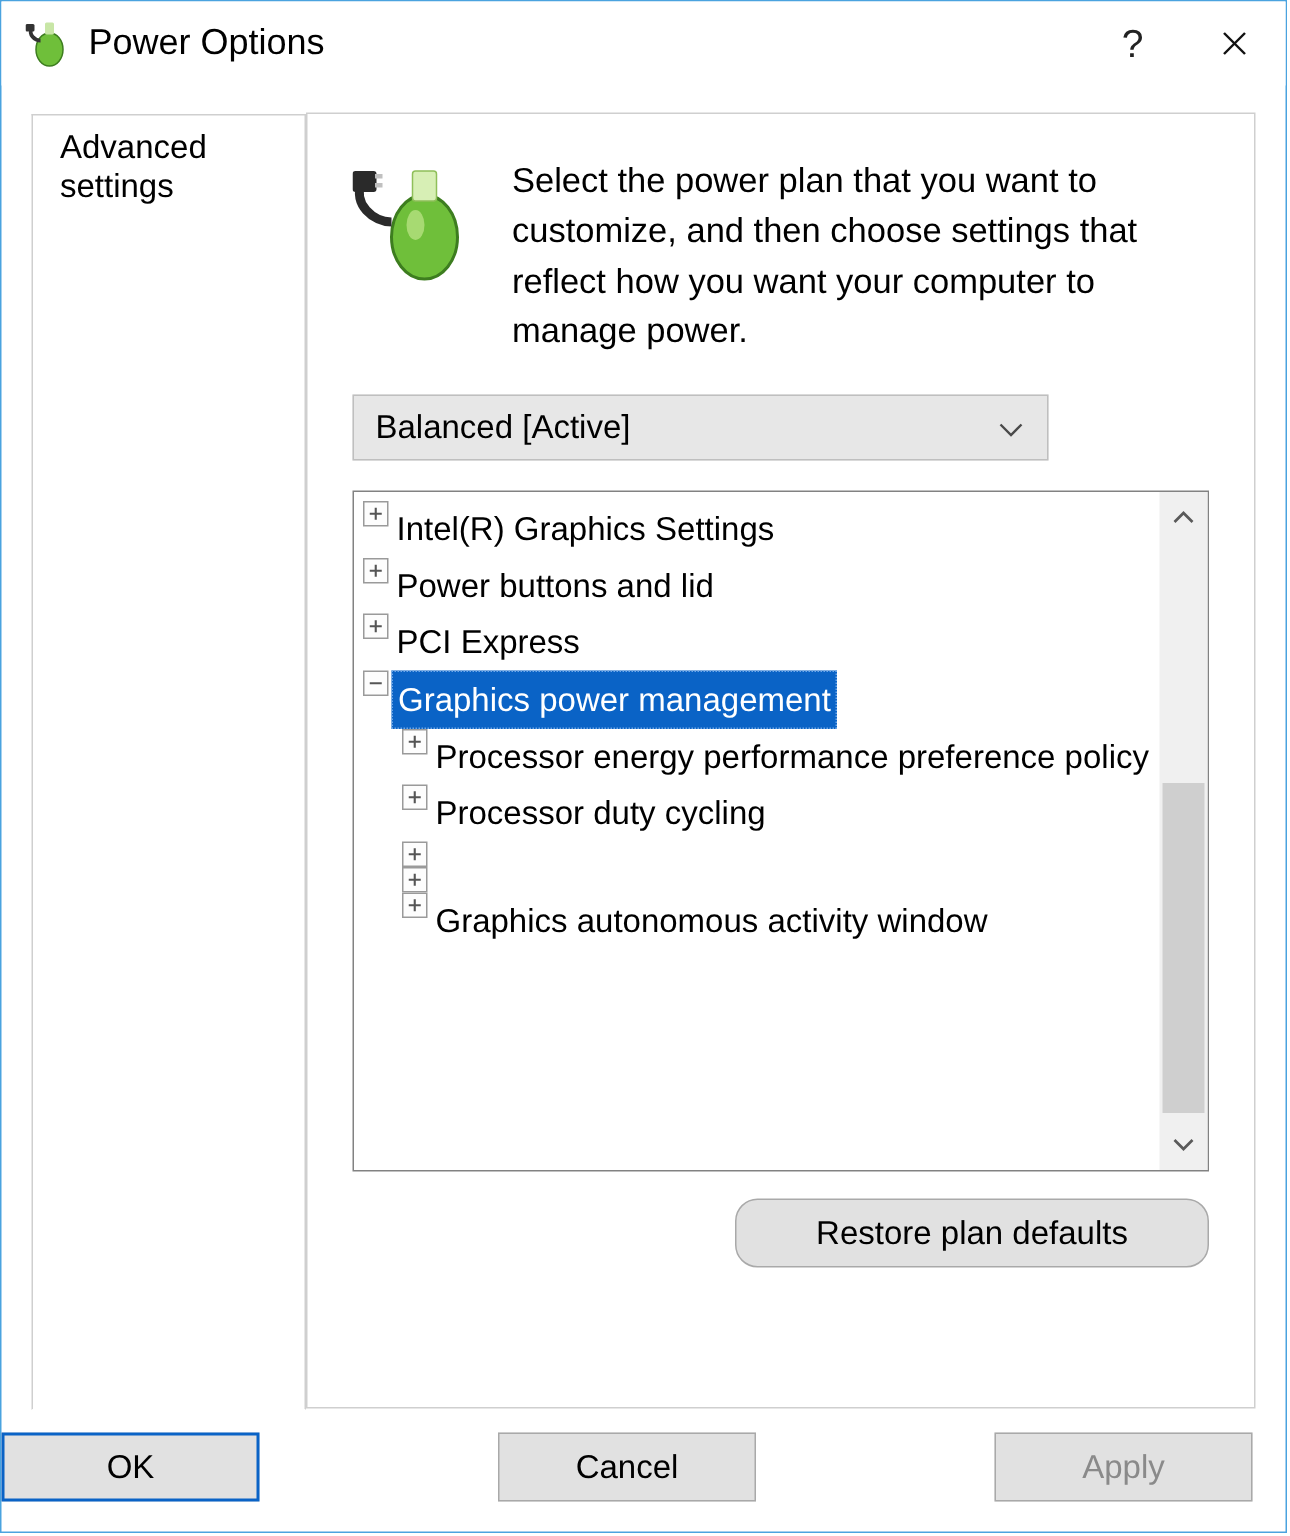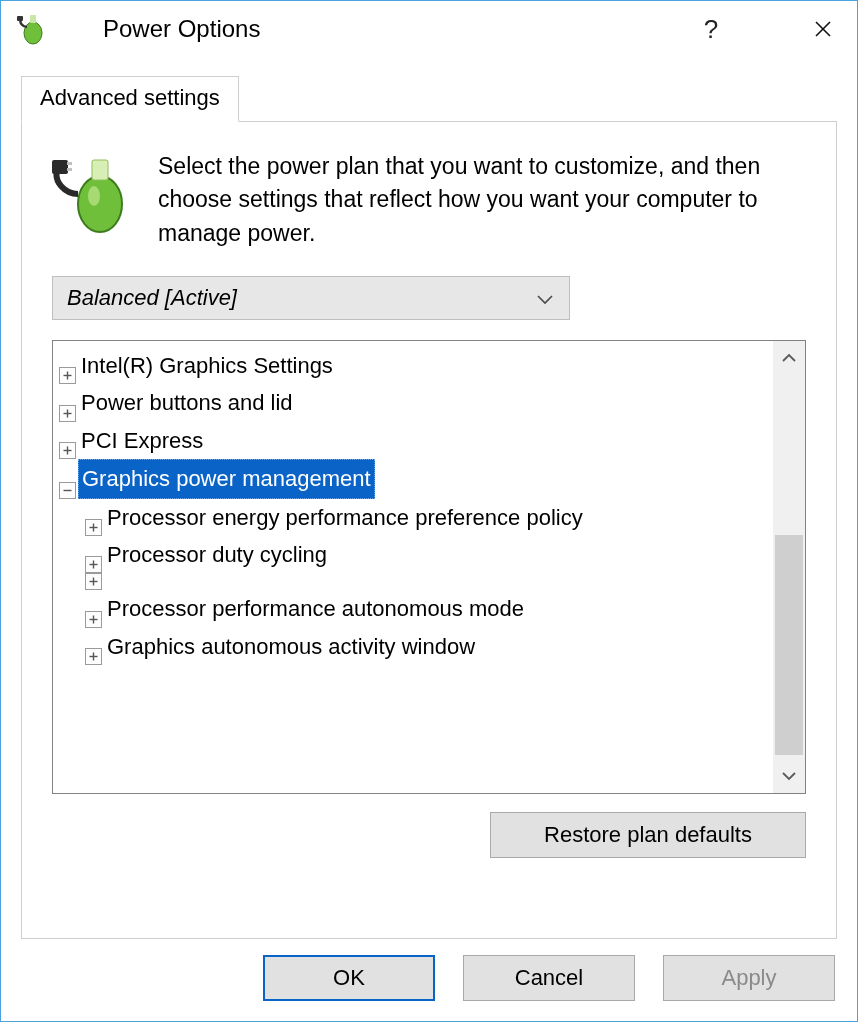--- a/index.html
+++ b/index.html
@@ -19,21 +19,20 @@
     background: #fff;
     display: flex;
     flex-direction: column;
   }
   .titlebar {
     height: 56px;
     display: flex;
     align-items: center;
     padding: 0 0 0 16px;
     background: #fff;
-    gap: 44px;
   }
   .titlebar .title-icon {
     width: 32px;
     height: 32px;
     margin-right: 10px;
   }
   .titlebar .title-text {
     font-size: 24px;
     color: #000;
     flex: 1;
@@ -44,21 +43,21 @@
     display: flex;
     align-items: center;
     justify-content: center;
     font-size: 26px;
     color: #222;
     cursor: default;
   }
   .client {
     flex: 1;
     display: flex;
-    flex-direction: column;
+    flex-direction: row;
     padding: 18px 20px 16px 20px;
   }
   .tab-strip {
     display: flex;
     position: relative;
     z-index: 2;
   }
   .tab {
     border: 1px solid #cfcfcf;
     border-bottom: 1px solid #fff;
@@ -86,31 +85,30 @@
     height: 82px;
     flex: 0 0 82px;
     margin-top: 4px;
   }
   .intro-text {
     font-size: 23px;
     line-height: 1.45;
     color: #000;
   }
   .plan-select {
-    width: 518px;
+    width: 464px;
     height: 44px;
     background: #e7e7e7;
     border: 1px solid #bfbfbf;
     display: flex;
     align-items: center;
     padding: 0 14px;
     font-size: 22px;
     position: relative;
     margin-bottom: 20px;
-    font-style: italic;
   }
   .plan-select .chev {
     position: absolute;
     right: 16px;
     top: 50%;
     transform: translateY(-50%);
   }
   .tree-box {
     border: 1px solid #828282;
     height: 454px;
@@ -119,21 +117,21 @@
     background: #fff;
     margin-bottom: 18px;
   }
   .tree-scroll {
     flex: 1;
     overflow: hidden;
     padding: 6px 4px;
   }
   .tree-item {
     display: flex;
-    align-items: flex-end;
+    align-items: flex-start;
     font-size: 22px;
     line-height: 1.7;
     white-space: nowrap;
   }
   .exp {
     width: 17px;
     height: 17px;
     border: 1px solid #9a9a9a;
     background: #fdfdfd;
     display: inline-flex;
@@ -183,24 +181,24 @@
     height: 46px;
     border: 1px solid #a9a9a9;
     background: #e1e1e1;
     font-size: 22px;
     display: inline-flex;
     align-items: center;
     justify-content: center;
     padding: 0 16px;
     color: #000;
   }
-  .restore-btn { width: 316px; }
+  .restore-btn { width: 316px; border-radius: 15px; }
   .footer {
     display: flex;
-    justify-content: flex-end;
+    justify-content: space-between;
     gap: 28px;
     padding: 0 22px 20px 0;
   }
   .footer .btn { width: 172px; }
   .btn.primary {
     border: 2px solid #0a63c6;
     background: #e1e1e1;
   }
   .btn.disabled { color: #8a8a8a; }
 </style>
@@ -325,21 +323,20 @@
                 </svg>
               </span>
             </div>
             <div class="tree-item lvl1">
               <span class="exp">
                 <svg width="11" height="11" viewBox="0 0 11 11">
                   <line x1="5.5" y1="1.5" x2="5.5" y2="9.5" stroke="#555" stroke-width="1.4"></line>
                   <line x1="1.5" y1="5.5" x2="9.5" y2="5.5" stroke="#555" stroke-width="1.4"></line>
                 </svg>
               </span>
-              <span class="tree-label">Processor performance autonomous mode</span>
             </div>
             <div class="tree-item lvl1">
               <span class="exp">
                 <svg width="11" height="11" viewBox="0 0 11 11">
                   <line x1="5.5" y1="1.5" x2="5.5" y2="9.5" stroke="#555" stroke-width="1.4"></line>
                   <line x1="1.5" y1="5.5" x2="9.5" y2="5.5" stroke="#555" stroke-width="1.4"></line>
                 </svg>
               </span>
               <span class="tree-label">Graphics autonomous activity window</span>
             </div>

